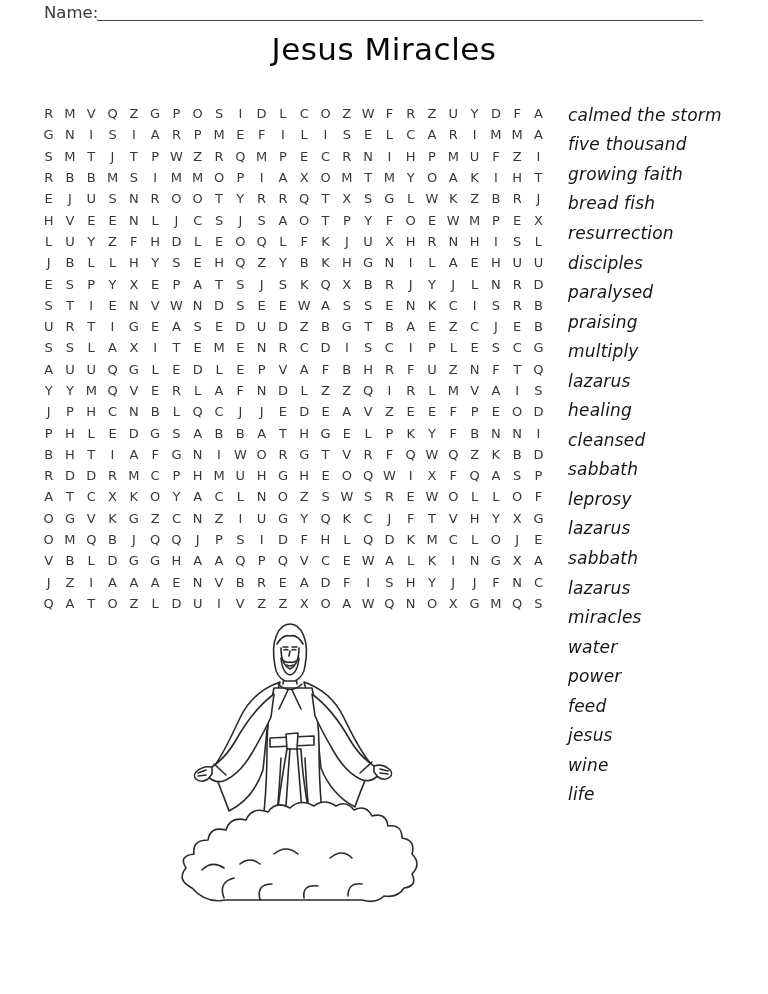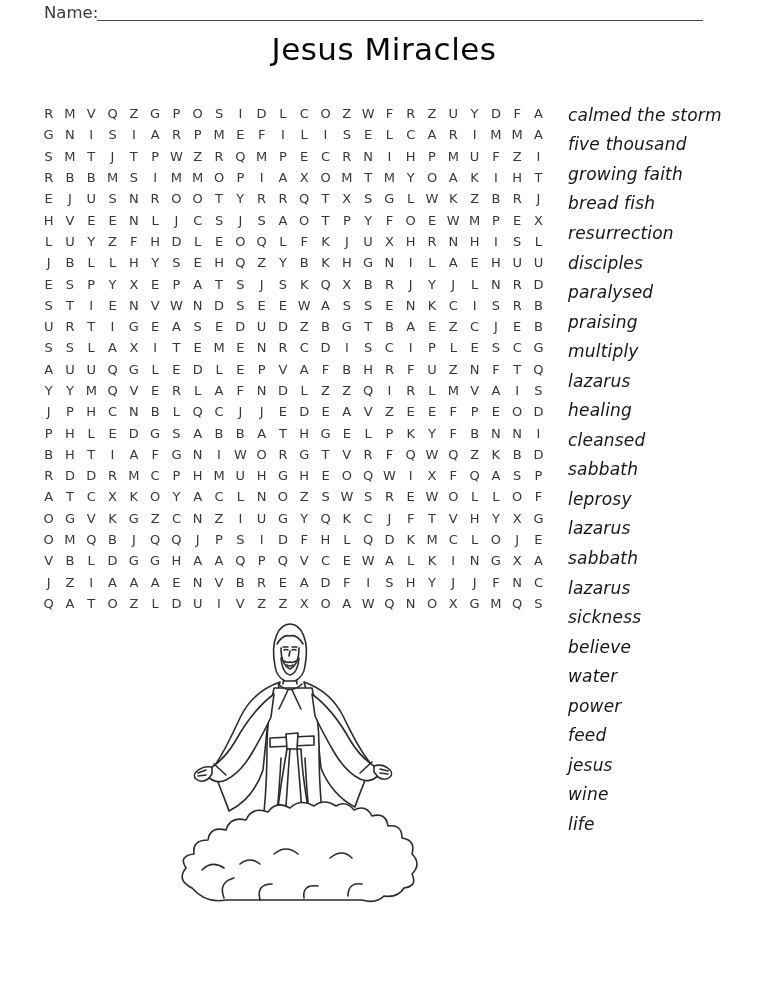--- a/index.html
+++ b/index.html
@@ -625,22 +625,21 @@
       <li>praising</li>
       <li>multiply</li>
       <li>lazarus</li>
       <li>healing</li>
       <li>cleansed</li>
       <li>sabbath</li>
       <li>leprosy</li>
       <li>lazarus</li>
       <li>sabbath</li>
       <li>lazarus</li>
-      <li>sickness</li>
-      <li>believe</li>
+      <li>miracles</li>
       <li>water</li>
       <li>power</li>
       <li>feed</li>
       <li>jesus</li>
       <li>wine</li>
       <li>life</li>
     </ul>
 
   <div class="figure">
     <svg viewBox="0 0 276 294">

